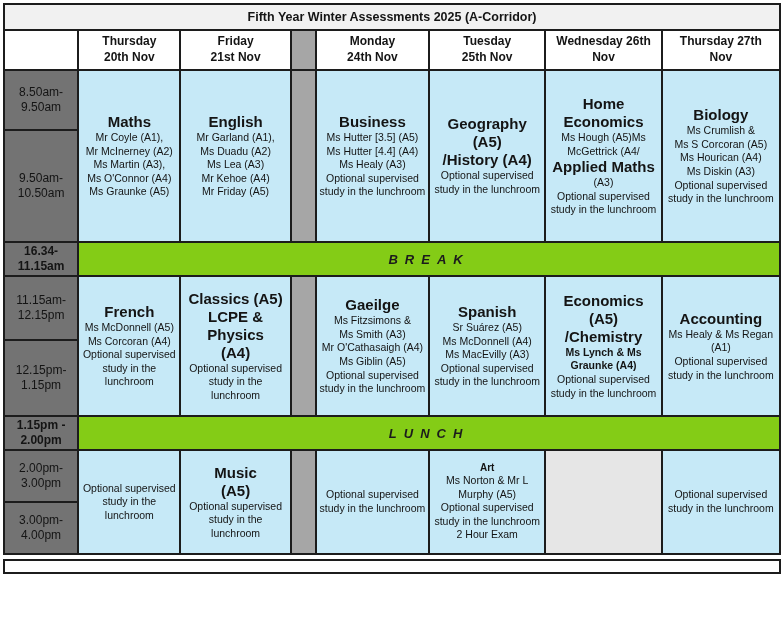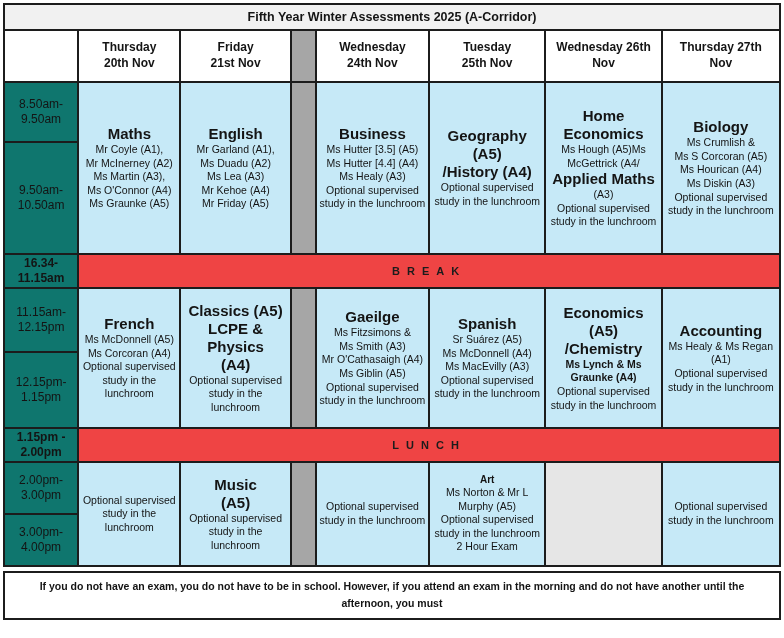--- a/index.html
+++ b/index.html
@@ -35,33 +35,34 @@
     white-space: pre-line;
     line-height: 1.3;
     background: #ffffff;
   }
   td.time {
     text-align: right;
     padding-right: 4px;
     font-size: 12px;
     white-space: pre-line;
     line-height: 1.25;
-    background: #0f766e;
+    background: #737373;
   }
   td.time.bold { font-weight: 700; }
   td.blue { background: #c6e9f7; }
   td.spacer { background: #a6a6a6; }
   td.band-cell {
-    background: #ef4444;
+    background: #84cc16;
     font-weight: 600;
-    font-size: 11px;
+    font-size: 13px;
     letter-spacing: 7px;
     color: #1c1c1c;
     vertical-align: top;
     padding-top: 5px;
+    font-style: italic;
   }
   td.empty { background: #e6e6e6; }
   .subject {
     font-weight: 700;
     font-size: 15px;
     line-height: 1.2;
     white-space: pre-line;
   }
   .subject.small-title { font-size: 10px; }
   .small { font-size: 10.5px; line-height: 1.3; }
@@ -90,28 +91,28 @@
         <col style="width:116px">
         <col style="width:116px">
         <col style="width:118px">
     </colgroup>
 
     <tbody>
         <tr style="height:22px">
       <td class="title-cell" colspan="8">Fifth Year Winter Assessments 2025 (A-Corridor)</td>
     </tr>
 
-    <tr style="height:52px">
+    <tr style="height:40px">
       <td class="header-cell"></td>
       <td class="header-cell">Thursday
 20th Nov</td>
       <td class="header-cell">Friday
 21st Nov</td>
       <td class="spacer"></td>
-      <td class="header-cell">Wednesday
+      <td class="header-cell">Monday
 24th Nov</td>
       <td class="header-cell">Tuesday
 25th Nov</td>
       <td class="header-cell">Wednesday 26th
 Nov</td>
       <td class="header-cell">Thursday  27th
 Nov</td>
     </tr>
 
     <tr style="height:60px">
@@ -315,15 +316,14 @@
       </td>
     </tr>
     <tr style="height:52px">
       <td class="time">3.00pm-
 4.00pm</td>
     </tr>
   </tbody>
     </table>
 
   <div class="footer-box">
-      <div>If you do not have an exam, you do not have to be in school. However, if you attend an exam in the morning and do not have another until the afternoon, you must</div>
     </div>
 </div>
 
 </body></html>

